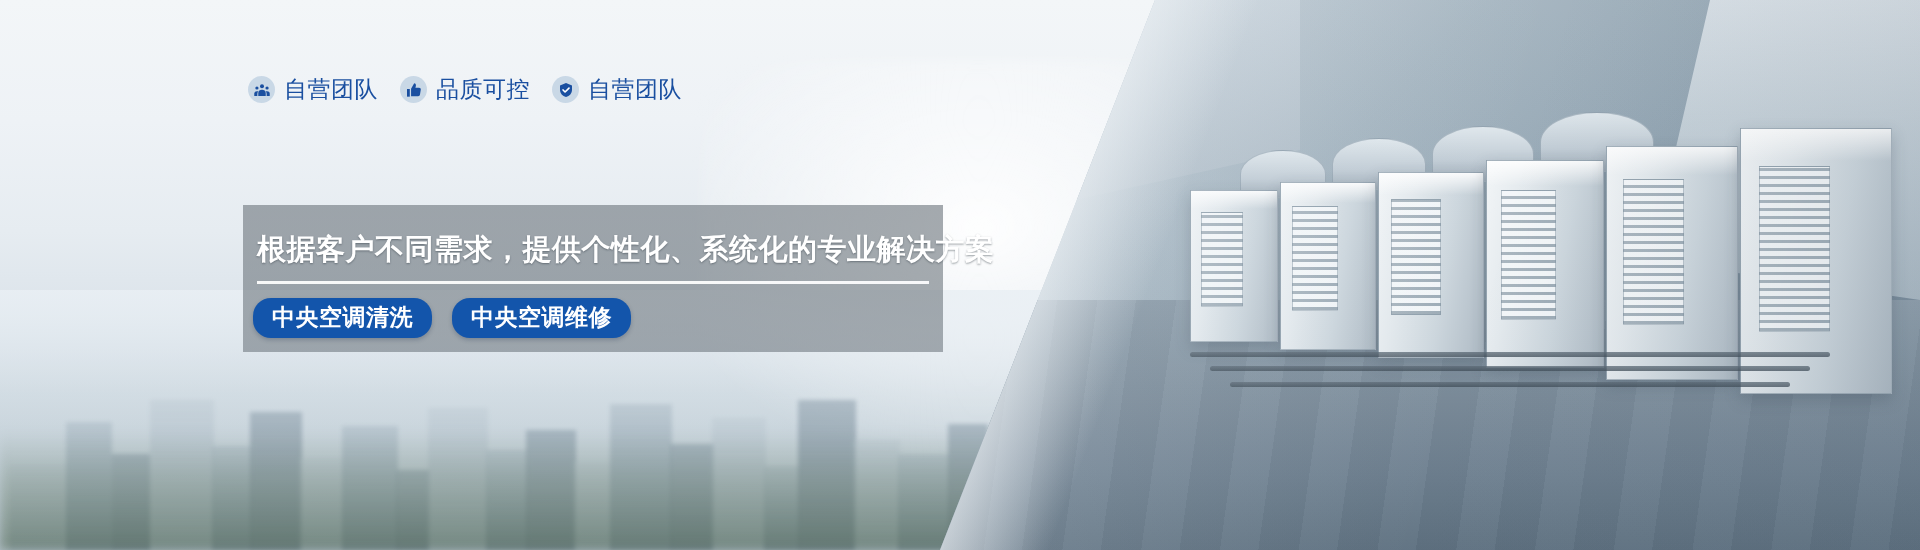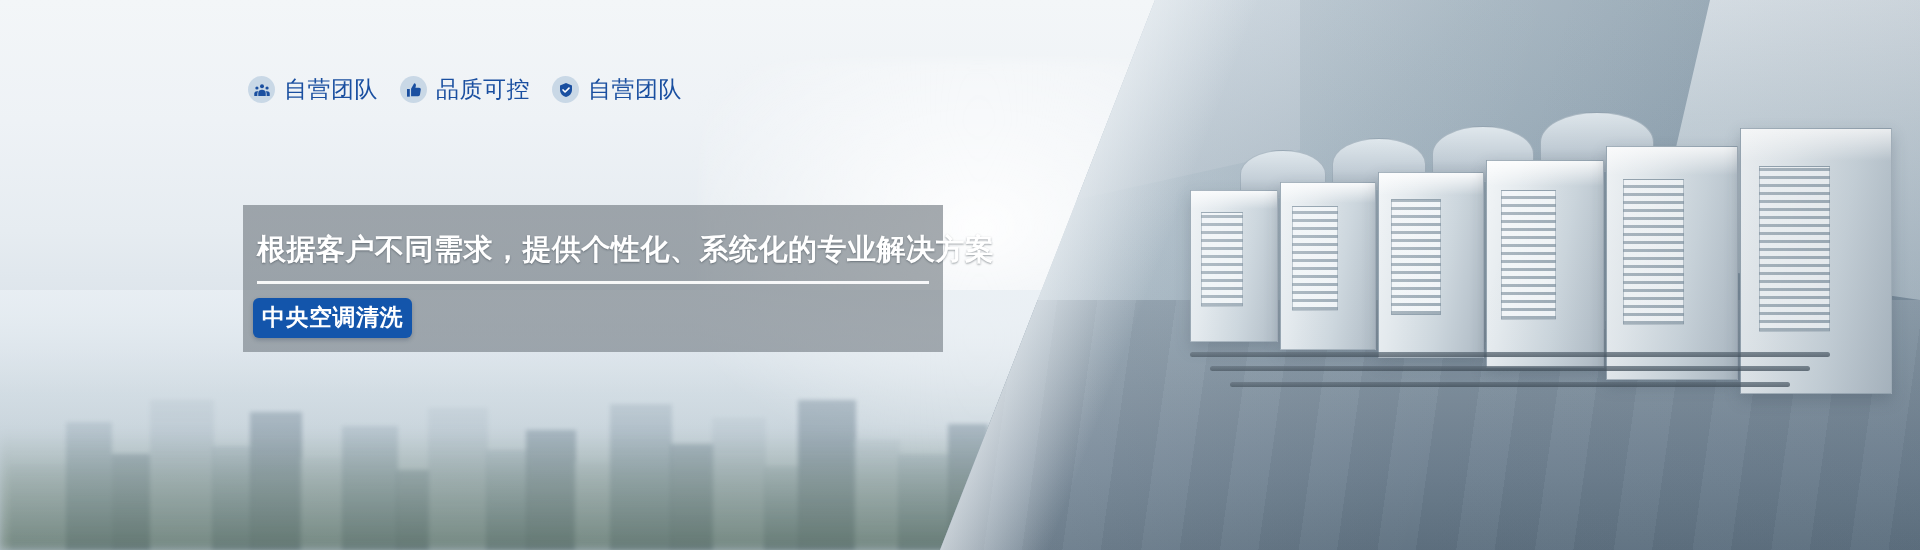--- a/index.html
+++ b/index.html
@@ -171,21 +171,21 @@
     position:absolute;left:14px;top:76px;width:672px;height:3px;
     background:rgba(255,255,255,.92);
   }
   .tags{
     position:absolute;left:10px;top:93px;
     display:flex;gap:20px;align-items:center;
   }
   .tag{
     background:#1355ab;color:#fff;
     font-size:23px;font-weight:bold;letter-spacing:.5px;
-    padding:8px 9px 9px;border-radius:6px;white-space:nowrap;
+    padding:8px 19px 9px;border-radius:18px;white-space:nowrap;
     box-shadow:0 2px 4px rgba(20,40,70,.25);
     border:none;font-family:inherit;cursor:pointer;line-height:1;
   }
 </style>
 </head>
 <body>
 
 <div id="banner">
 
   <div class="bg-sky"></div>
@@ -286,17 +286,18 @@
       </div>
 
     </div>
 
 
     <div class="panel">
       <div class="subtitle">根据客户不同需求，提供个性化、系统化的专业解决方案</div>
       <div class="divider"></div>
       <div class="tags">
         <button class="tag">中央空调清洗</button>
+        <button class="tag">中央空调维修</button>
       </div>
     </div>
 
   </div>
 </div>
 
 </body></html>

